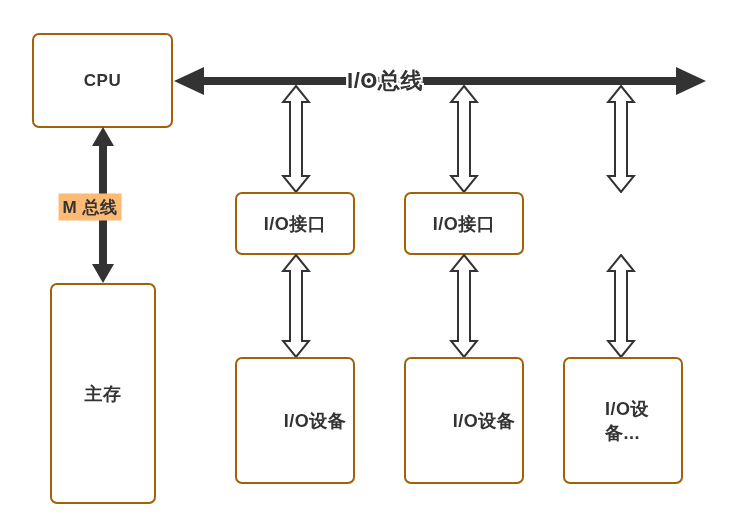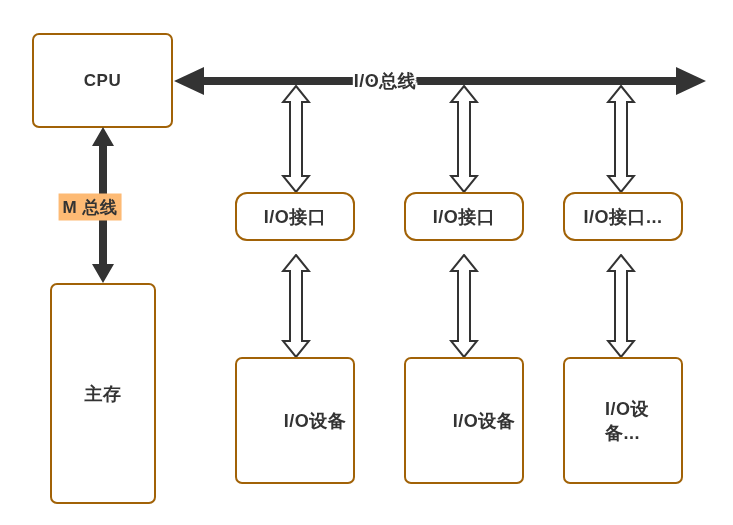--- a/index.html
+++ b/index.html
@@ -25,21 +25,21 @@
     display: flex;
     align-items: center;
     justify-content: center;
     font-weight: bold;
     font-size: 18px;
     color: #333333;
     letter-spacing: 0.5px;
   }
   #cpu-box    { left: 32px;  top: 33px;  width: 141px; height: 95px;  font-size: 17px; }
   #mem-box    { left: 50px;  top: 283px; width: 106px; height: 221px; }
-  .iface-box  { top: 192px;  width: 120px; height: 49px; border-radius: 12px;  }
+  .iface-box  { top: 192px;  width: 120px; height: 63px;  }
   .dev-box    { top: 357px;  width: 120px; height: 127px; padding-left: 40px; }
   #iface-1, #dev-1 { left: 235px; }
   #iface-2, #dev-2 { left: 404px; }
   #iface-3, #dev-3 { left: 563px; }
 
   .arrow-svg { position: absolute; display: block; }
 
   #mbus-arrow { left: 91px; top: 127px; }
   #iobus      { left: 170px; top: 64px; }
 
@@ -52,21 +52,21 @@
   .float-label {
     position: absolute;
     transform: translate(-50%, -50%);
     font-weight: bold;
     color: #333333;
     white-space: nowrap;
     letter-spacing: 0.5px;
   }
   #iobus-label {
     left: 385px; top: 81px;
-    font-size: 18px;
+    font-size: 22px;
     z-index: 5;
     text-shadow:
       -2px 0 0 #fff, 2px 0 0 #fff, 0 -2px 0 #fff, 0 2px 0 #fff,
       -2px -2px 0 #fff, 2px 2px 0 #fff, -2px 2px 0 #fff, 2px -2px 0 #fff;
   }
   #mbus-label {
     left: 90px; top: 207px;
     font-size: 17px;
     background: #fdba74;
     padding: 2px 4px;
@@ -120,23 +120,20 @@
   <svg class="arrow-svg vt-mid" id="vt-mid-2" width="30" height="104" viewBox="0 0 30 104">
     <polygon points="15,1 28,17 21,17 21,87 28,87 15,103 2,87 9,87 9,17 2,17" fill="#ffffff" stroke="#333333" stroke-width="2" stroke-linejoin="miter"></polygon>
   </svg>
   <div class="box dev-box" id="dev-2">
     <span>I/O设备</span>
   </div>
 
   <svg class="arrow-svg vt-top" id="vt-top-3" width="30" height="108" viewBox="0 0 30 108">
     <polygon points="15,1 28,17 21,17 21,91 28,91 15,107 2,91 9,91 9,17 2,17" fill="#ffffff" stroke="#333333" stroke-width="2" stroke-linejoin="miter"></polygon>
   </svg>
-  <div class="box iface-box" id="iface-3">
-    <span>I/O接口...</span>
-  </div>
   <svg class="arrow-svg vt-mid" id="vt-mid-3" width="30" height="104" viewBox="0 0 30 104">
     <polygon points="15,1 28,17 21,17 21,87 28,87 15,103 2,87 9,87 9,17 2,17" fill="#ffffff" stroke="#333333" stroke-width="2" stroke-linejoin="miter"></polygon>
   </svg>
   <div class="box dev-box" id="dev-3">
     <span>I/O设备...</span>
   </div>
 
 </div>
 
 </body></html>

